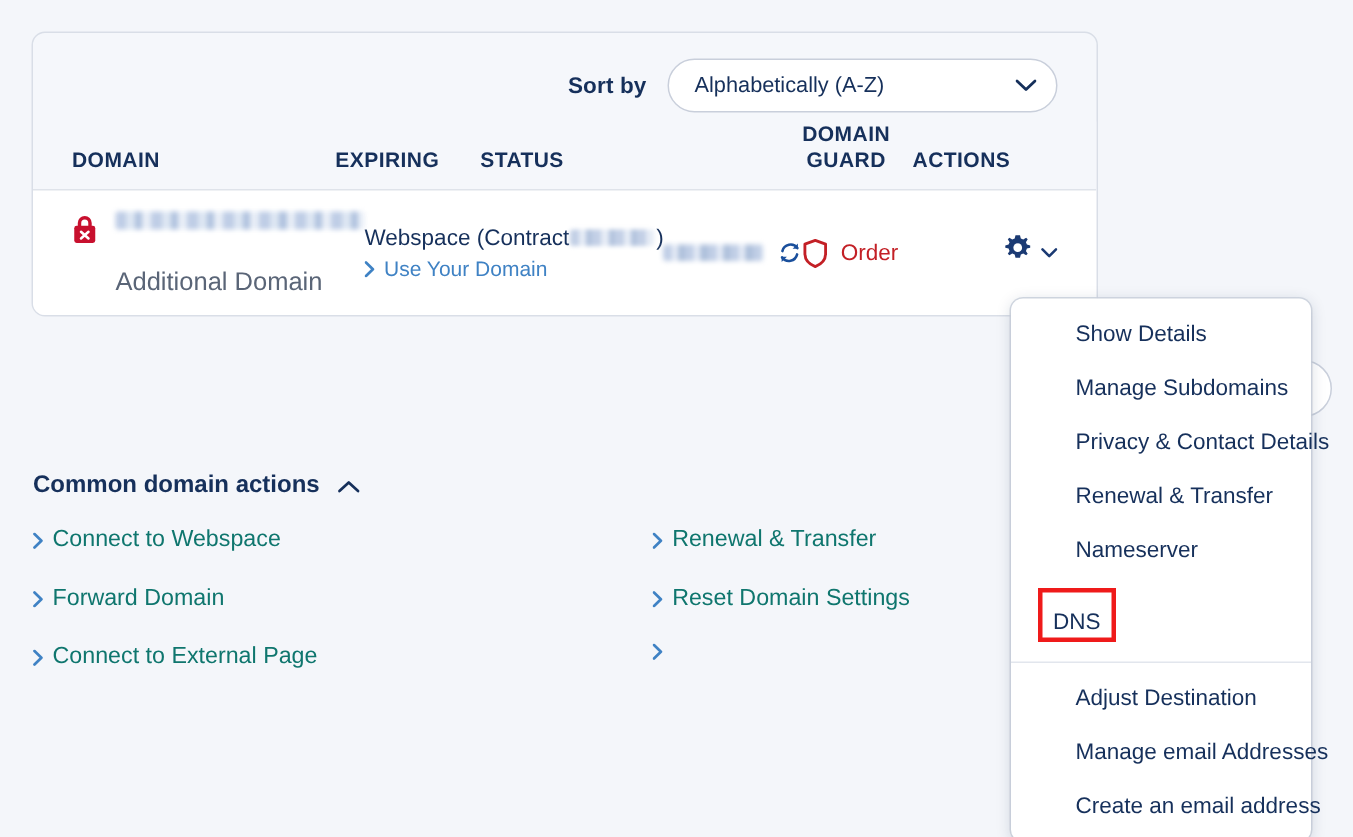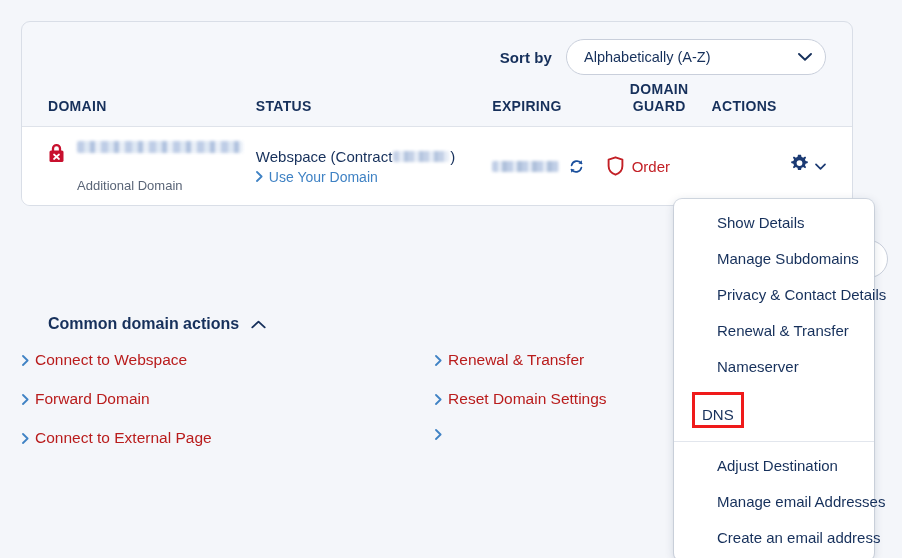--- a/index.html
+++ b/index.html
@@ -9,21 +9,21 @@
     background: #f4f6fa;
     font-family: "Liberation Sans", sans-serif;
     color: #18315c;
     overflow: hidden;
   }
   .page { position: relative; width: 902px; height: 558px; }
 
   
   .domain-card {
     position: absolute;
-    left: 21px; top: 21px; width: 832px;
+    left: 21px; top: 21px; width: 711px;
     background: #f5f7fb;
     border: 1px solid #d9dee7;
     border-radius: 9px;
     overflow: hidden;
   }
   .sortbar {
     display: flex; align-items: center; justify-content: flex-end;
     padding: 17px 26px 6px 0;
   }
   .sortbar .sort-label {
@@ -81,21 +81,21 @@
     background:
       repeating-linear-gradient(90deg,
         #b9c9e4 0px, #b9c9e4 7px,
         #dbe5f2 7px, #dbe5f2 13px,
         #a9bddc 13px, #a9bddc 18px,
         #e8eef7 18px, #e8eef7 24px);
     filter: blur(1.6px);
     opacity: .92;
   }
   .sub-label {
-    font-size: 13px; color: #5a6577; margin-top: 26px;
+    font-size: 17px; color: #5a6577; margin-top: 26px;
     line-height: 1.1;
   }
 
   .status-cell { width: 248px; }
   .status-main {
     font-size: 15px; color: #16305b; display: flex; align-items: center;
     white-space: nowrap;
   }
   .blur-contract {
     display: inline-block; width: 56px; height: 11px; margin: 0 1px;
@@ -146,31 +146,31 @@
     border-radius: 19px;
     display: flex; align-items: center; justify-content: center;
   }
 
   
   .common {
     position: absolute; left: 22px; top: 315px; width: 660px;
   }
   .common-title-row { display: flex; align-items: center; }
   .common-title {
-    font-size: 16px; font-weight: bold; color: #16305b; margin-left: 26px;
+    font-size: 16px; font-weight: bold; color: #16305b;
   }
   .collapse-caret { margin-left: 12px; line-height: 0; cursor: pointer; }
   .common-cols { display: flex; margin-top: 18px; }
   .common-col { width: 435px; }
   .common-col.right { width: 260px; }
   .action-link {
     display: flex; align-items: center; margin-bottom: 21px;
   }
   .action-link .txt {
-    color: #b91c1c; font-size: 15.5px; cursor: pointer;
+    color: #0f766e; font-size: 15.5px; cursor: pointer;
   }
 
   
   .menu {
     position: absolute; left: 674px; top: 199px; width: 200px;
     background: #ffffff;
     border-radius: 8px;
     box-shadow: 0 2px 10px rgba(20,40,80,.17), 0 0 0 1px rgba(210,216,226,.85);
     padding: 5px 0 6px 0;
     z-index: 20;
@@ -206,22 +206,22 @@
         <span class="select-chevron">
           <svg width="14" height="9" viewBox="0 0 14 9">
               <path d="M1 1.5 L7 7.2 L13 1.5" fill="none" stroke="#16305b" stroke-width="1.9" stroke-linecap="round" stroke-linejoin="round"></path>
             </svg>
         </span>
       </div>
     </div>
 
     <div class="table-head">
       <div class="th col-domain">DOMAIN</div>
+      <div class="th col-expire">EXPIRING</div>
       <div class="th col-status">STATUS</div>
-      <div class="th col-expire">EXPIRING</div>
       <div class="th col-guard">DOMAIN GUARD</div>
       <div class="th col-actions">ACTIONS</div>
     </div>
 
     <div class="table-row">
 
       <div class="domain-cell">
         <span class="lock-icon">
           <svg width="17" height="20" viewBox="0 0 17 20">
             <path d="M5 8 V5.6 A3.5 3.5 0 0 1 12 5.6 V8" fill="none" stroke="#c8102e" stroke-width="2.3"></path>

